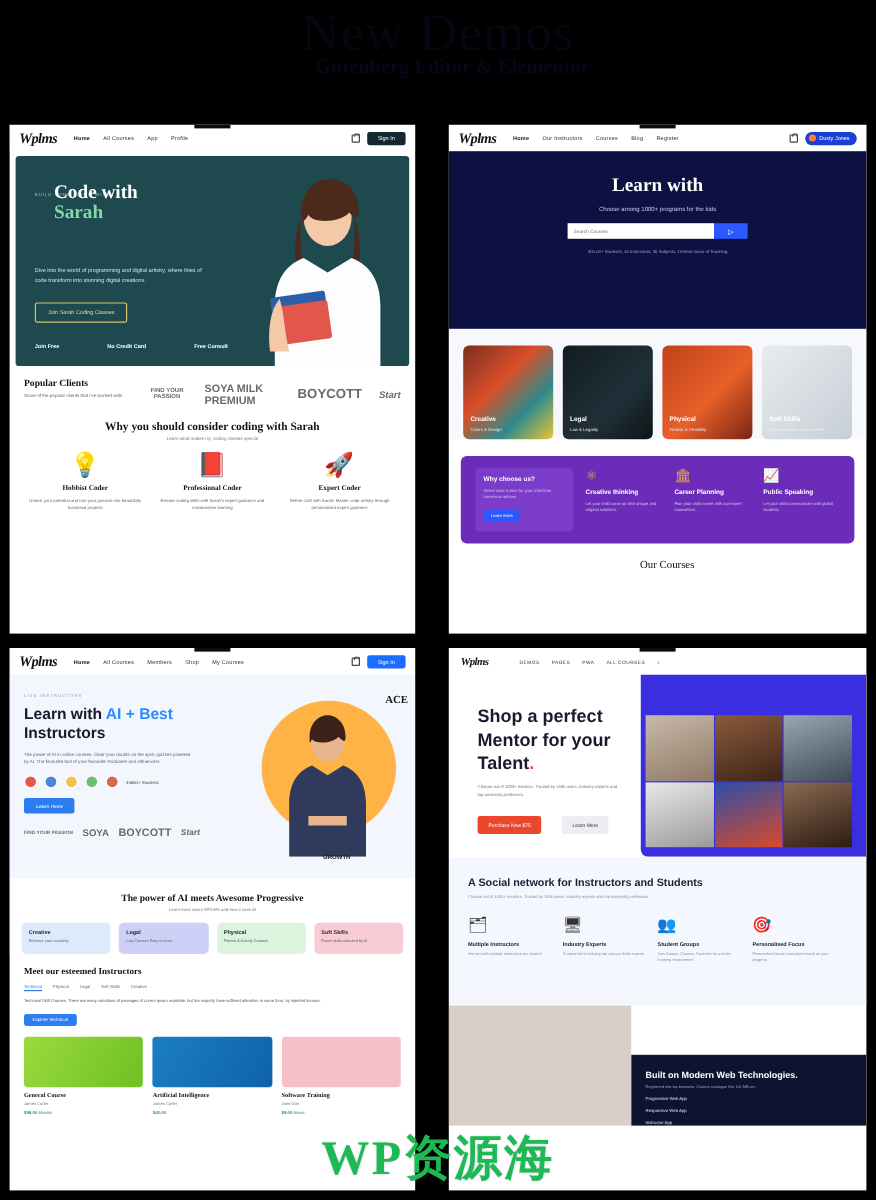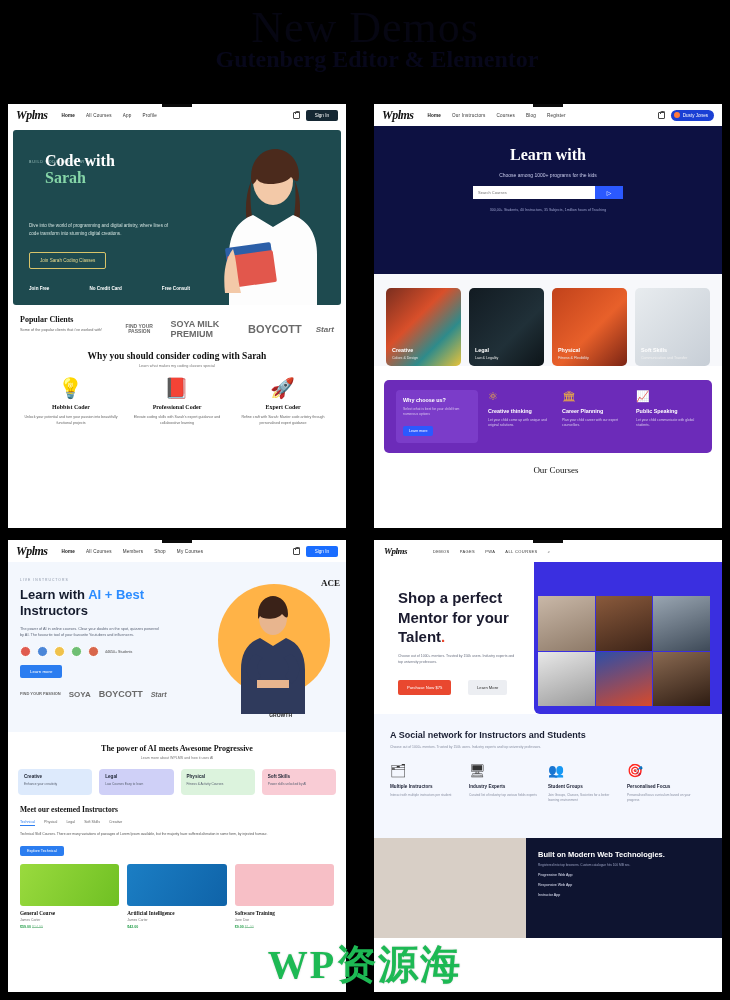--- a/index.html
+++ b/index.html
@@ -11,21 +11,21 @@
     position: relative;
   }
   .page-head { height: 96px; position: relative; background:#000; }
   .page-head .title {
     position:absolute; left:0; right:0; top:2px; text-align:center;
     font-family:"Liberation Serif", serif; font-weight:400; font-size:44px;
     color:#060612; letter-spacing:1px;
   }
   .page-head .subtitle {
     position:absolute; left:0; right:0; top:46px; text-align:center;
-    font-family:"Liberation Serif", serif; font-weight:700; font-size:24px;
+    font-family:"Liberation Serif", serif; font-weight:700; font-size:17px;
     color:#07071a;
     padding-left:24px;
   }
   .grid { position:absolute; top:96px; left:0; width:675px; height:904px;padding-left:16px; }
   .panel { position:absolute; background:#fff; overflow:hidden; }
   .p1 { left:8px;  top:8px;   width:338px; height:424px; }
   .p2 { left:374px;top:8px;   width:348px; height:424px; }
   .p3 { left:8px;  top:444px; width:338px; height:452px; }
   .p4 { left:374px;top:444px; width:348px; height:452px; }
 
@@ -144,21 +144,21 @@
   .p4-social { background:#f4f7fe; padding:16px 16px 0; height:124px;}
   .p4-social h2 { font-size:9px; font-weight:700; color:#1a1f33;}
   .p4-social .sub { font-size:3.4px; color:#8990a3; margin-top:5px;}
   .p4-feats { display:flex; margin-top:14px;}
   .p4f { flex:1; padding-right:8px;}
   .p4f .ic { font-size:13px; color:#333;}
   .p4f h5 { font-size:4.6px; font-weight:700; color:#1a1f33; margin-top:6px;}
   .p4f p { font-size:3.2px; color:#8990a3; margin-top:4px; line-height:1.7;}
   .p4-bottom { display:flex; height:100px;}
   .p4-vid { width:152px; background:#d8cfc6; position:relative;}
-  .p4-tech { flex:1; background:#0e1430; padding:12px 12px 0; color:#fff;}
+  .p4-tech { flex:1; background:#0e1430; padding:12px 12px 0; color:#fff;margin-top:41px;}
   .p4-tech h3 { font-size:7.5px; font-weight:700;}
   .p4-tech .s { font-size:3.2px; color:#9aa2c2; margin-top:4px;}
   .p4-tech li { font-size:3.6px; color:#dfe3f5; margin-top:6px; list-style:none;}
 
   
   .watermark { position:absolute; left:0; right:0; bottom:8px; text-align:center; pointer-events:none;}
   .wm-text { font-family:"Liberation Serif",serif; font-weight:700; font-size:40px; color:#1db954; letter-spacing:2px; text-shadow:0 0 2px rgba(0,0,0,.2);}
 </style>
 </head>
 <body>

